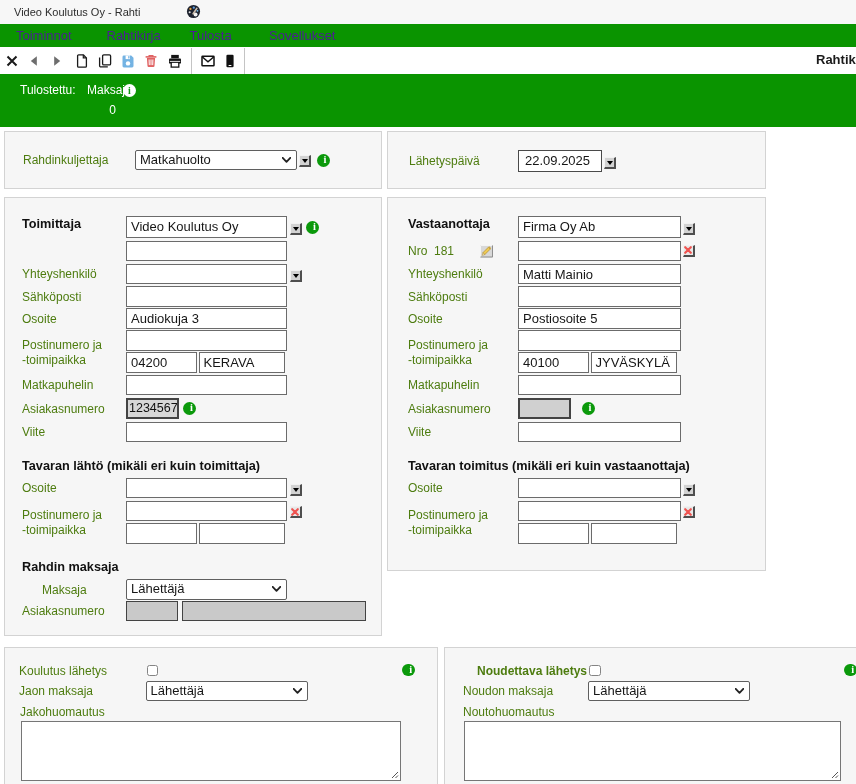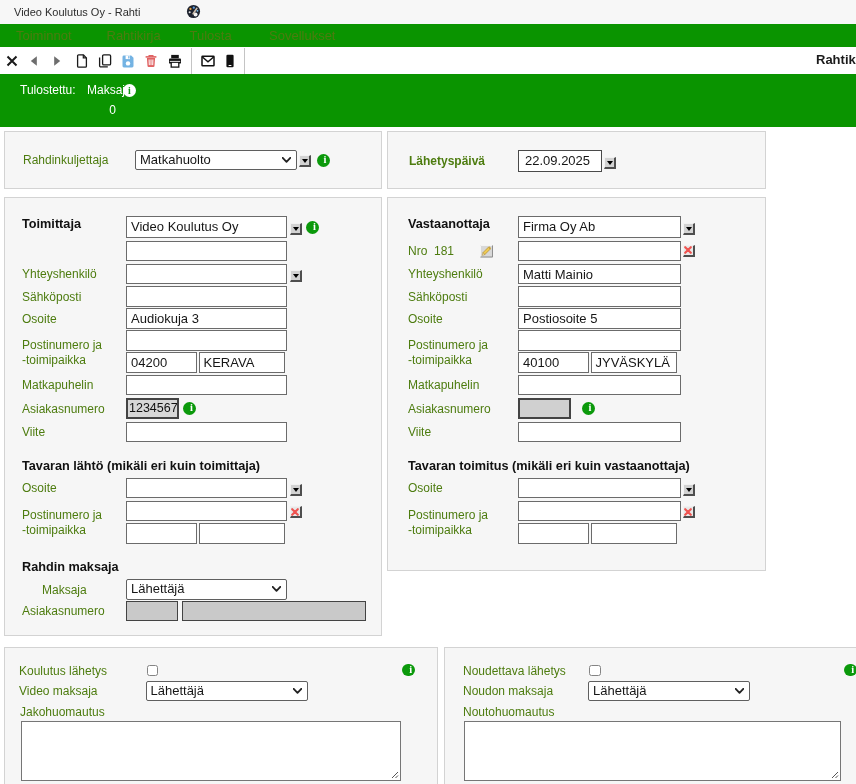--- a/index.html
+++ b/index.html
@@ -21,21 +21,21 @@
 .redx{position:absolute;width:12px;height:12px;background:#e8e8e8;
  border-top:1px solid #f0f0f0;border-left:1px solid #f0f0f0;
  border-right:2px solid #4e4e4e;border-bottom:2px solid #4e4e4e}
 .info{position:absolute;width:13px;height:13px;border-radius:50%;background:#0b990b}
 .info:after{content:"i";position:absolute;left:0;top:0;width:9px;height:11px;color:#fff;
  font-family:"Liberation Serif",serif;font-weight:bold;font-size:10.5px;line-height:12px;
  text-align:center;padding-left:4px;font-style:normal}
 .cb{position:absolute;width:11.5px;height:11.5px;background:#fff;border:1.5px solid #848484;border-radius:2.5px}
 .ta{position:absolute;background:#fff;border:1px solid #767676}
 .chev{position:absolute;right:5px;top:6px;width:9px;height:6px}
-.menu-item{position:absolute;top:0;font-size:13px;color:#4d7c0f;line-height:23px}
+.menu-item{position:absolute;top:0;font-size:13px;color:#4c1d95;line-height:23px}
 </style></head><body>
 
 <div class="abs" style="left:0;top:0;width:856px;height:24px;background:#f7f7f7"></div>
 <div class="abs" style="left:14px;top:3px;font-size:11px;color:#2d2d2d;line-height:19px">Video Koulutus Oy - Rahti</div>
 <svg class="abs" style="left:186px;top:3.5px" width="15" height="15" viewBox="0 0 16 16">
 <circle cx="8" cy="8" r="7" fill="#1d222e"></circle>
 <circle cx="10.2" cy="11.2" r="2.1" fill="#f3f3f3"></circle>
 <path d="M11.6 4.6 L7.6 10.4" stroke="#cdbfae" stroke-width="1.7" stroke-linecap="round"></path>
 <circle cx="4.7" cy="5.2" r="1.2" fill="#e8a33d"></circle>
 <circle cx="8.3" cy="3.9" r="1.2" fill="#5e9fe0"></circle>
@@ -106,21 +106,21 @@
 <div class="panel" style="left:4px;top:197px;width:378px;height:439px"></div>
 <div class="panel" style="left:387px;top:197px;width:379px;height:374px"></div>
 <div class="panel" style="left:4px;top:647px;width:434px;height:160px"></div>
 <div class="panel" style="left:444px;top:647px;width:436px;height:160px"></div>
 <div class="lbl" style="left:23px;top:153px;">Rahdinkuljettaja</div>
 <div class="sel" style="left:135px;top:149.5px;width:162px;height:20.5px">Matkahuolto<svg class="chev" viewBox="0 0 9 6">
       <polyline points="0.7,0.8 4.5,4.8 8.3,0.8" fill="none" stroke="#222" stroke-width="1.8" stroke-linecap="round" stroke-linejoin="round"></polyline>
     </svg></div>
 <div class="cmb" style="left:299px;top:154.5px"></div>
 <div class="info" style="left:316.5px;top:153.5px;width:13px;height:13px"></div>
-<div class="lbl" style="left:409px;top:154px;font-weight:bold;">Lähetyspäivä</div>
+<div class="lbl" style="left:409px;top:154px;">Lähetyspäivä</div>
 <div class="inp" style="left:518px;top:150px;width:84px;height:21.5px;border-color:#4a4a4a;padding-left:6px">22.09.2025</div>
 <div class="cmb" style="left:604px;top:157px"></div>
 <div class="hdg" style="left:22px;top:216.5px">Toimittaja</div>
 <div class="lbl" style="left:22px;top:267px;">Yhteyshenkilö</div>
 <div class="lbl" style="left:22px;top:289.5px;">Sähköposti</div>
 <div class="lbl" style="left:22px;top:311.5px;">Osoite</div>
 <div class="lbl" style="left:22px;top:337.5px;line-height:15.5px">Postinumero ja<br>-toimipaikka</div>
 <div class="lbl" style="left:22px;top:378px;">Matkapuhelin</div>
 <div class="lbl" style="left:22px;top:401.5px;">Asiakasnumero</div>
 <div class="lbl" style="left:22px;top:425px;">Viite</div>
@@ -204,30 +204,30 @@
 <div class="redx" style="left:682.5px;top:506px">
     <svg style="position:absolute;left:0.5px;top:0.5px" width="8" height="8" viewBox="0 0 8 8">
       <path d="M1.2 1.2 L6.8 6.8 M6.8 1.2 L1.2 6.8" stroke="#ef5350" stroke-width="2.1" stroke-linecap="round"></path>
     </svg>
   </div>
 <div class="inp" style="left:518px;top:523px;width:71px;height:20.5px;"></div>
 <div class="inp" style="left:590.5px;top:523px;width:86.5px;height:20.5px;"></div>
 <div class="lbl" style="left:19px;top:663.5px;">Koulutus lähetys</div>
 <div class="cb" style="left:146.5px;top:664.5px"></div>
 <div class="info" style="left:402.25px;top:663.75px;width:12.5px;height:12.5px"></div>
-<div class="lbl" style="left:19px;top:684px;">Video maksaja</div>
+<div class="lbl" style="left:19px;top:684px;">Jaon maksaja</div>
 <div class="sel" style="left:145.5px;top:680.5px;width:162px;height:20.5px">Lähettäjä<svg class="chev" viewBox="0 0 9 6">
       <polyline points="0.7,0.8 4.5,4.8 8.3,0.8" fill="none" stroke="#222" stroke-width="1.8" stroke-linecap="round" stroke-linejoin="round"></polyline>
     </svg></div>
 <div class="lbl" style="left:20px;top:704.5px;">Jakohuomautus</div>
 <div class="ta" style="left:20.5px;top:720.5px;width:380.5px;height:60.5px"></div>
 <svg class="abs" style="left:391px;top:771px" width="8" height="8" viewBox="0 0 8 8">
 <path d="M7 1 L1 7 M7 4.5 L4.5 7" stroke="#555" stroke-width="1"></path>
   </svg>
-<div class="lbl" style="left:463px;top:663.5px;">Noudettava lähetys</div>
+<div class="lbl" style="left:477px;top:663.5px;font-weight:bold;">Noudettava lähetys</div>
 <div class="cb" style="left:589px;top:664.5px"></div>
 <div class="info" style="left:844.25px;top:663.75px;width:12.5px;height:12.5px"></div>
 <div class="lbl" style="left:463px;top:684px;">Noudon maksaja</div>
 <div class="sel" style="left:588px;top:680.5px;width:161.5px;height:20.5px">Lähettäjä<svg class="chev" viewBox="0 0 9 6">
       <polyline points="0.7,0.8 4.5,4.8 8.3,0.8" fill="none" stroke="#222" stroke-width="1.8" stroke-linecap="round" stroke-linejoin="round"></polyline>
     </svg></div>
 <div class="lbl" style="left:463px;top:704.5px;">Noutohuomautus</div>
 <div class="ta" style="left:464px;top:720.5px;width:377px;height:60.5px"></div>
 <svg class="abs" style="left:831px;top:771px" width="8" height="8" viewBox="0 0 8 8">
 <path d="M7 1 L1 7 M7 4.5 L4.5 7" stroke="#555" stroke-width="1"></path>

